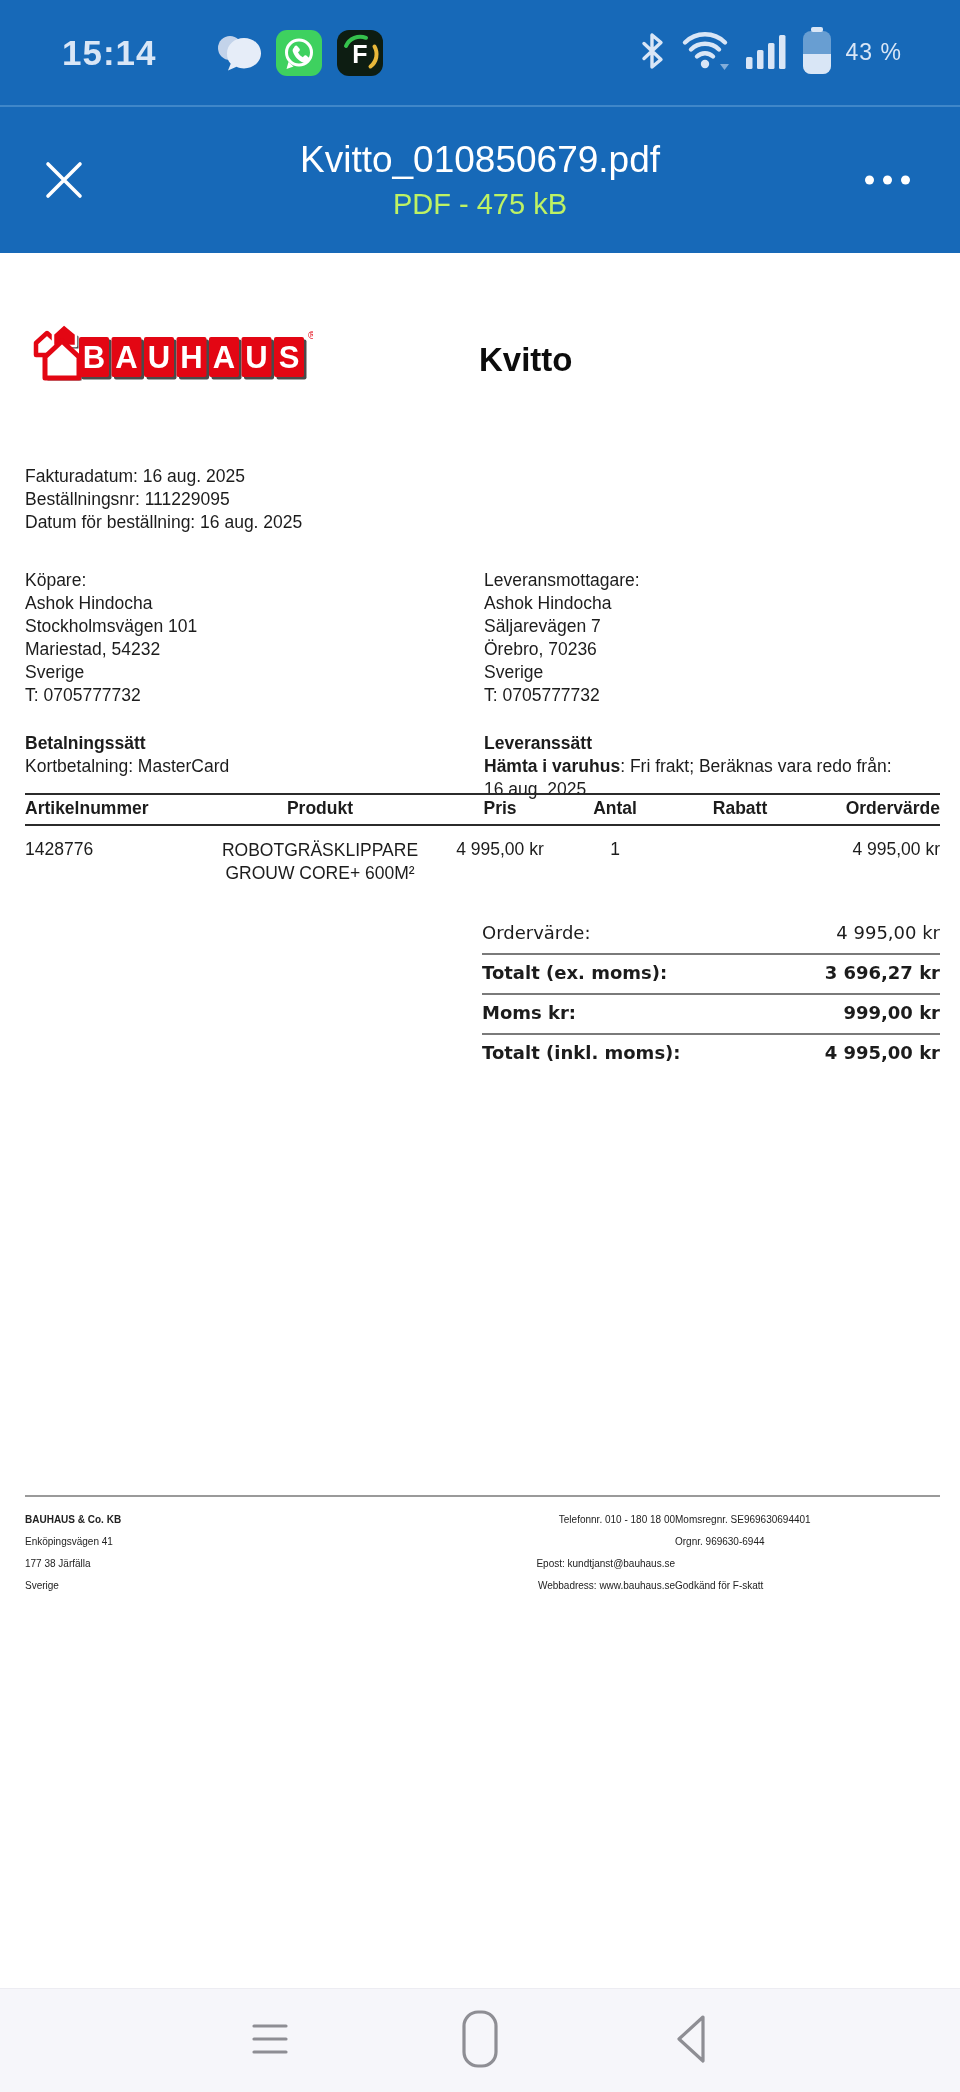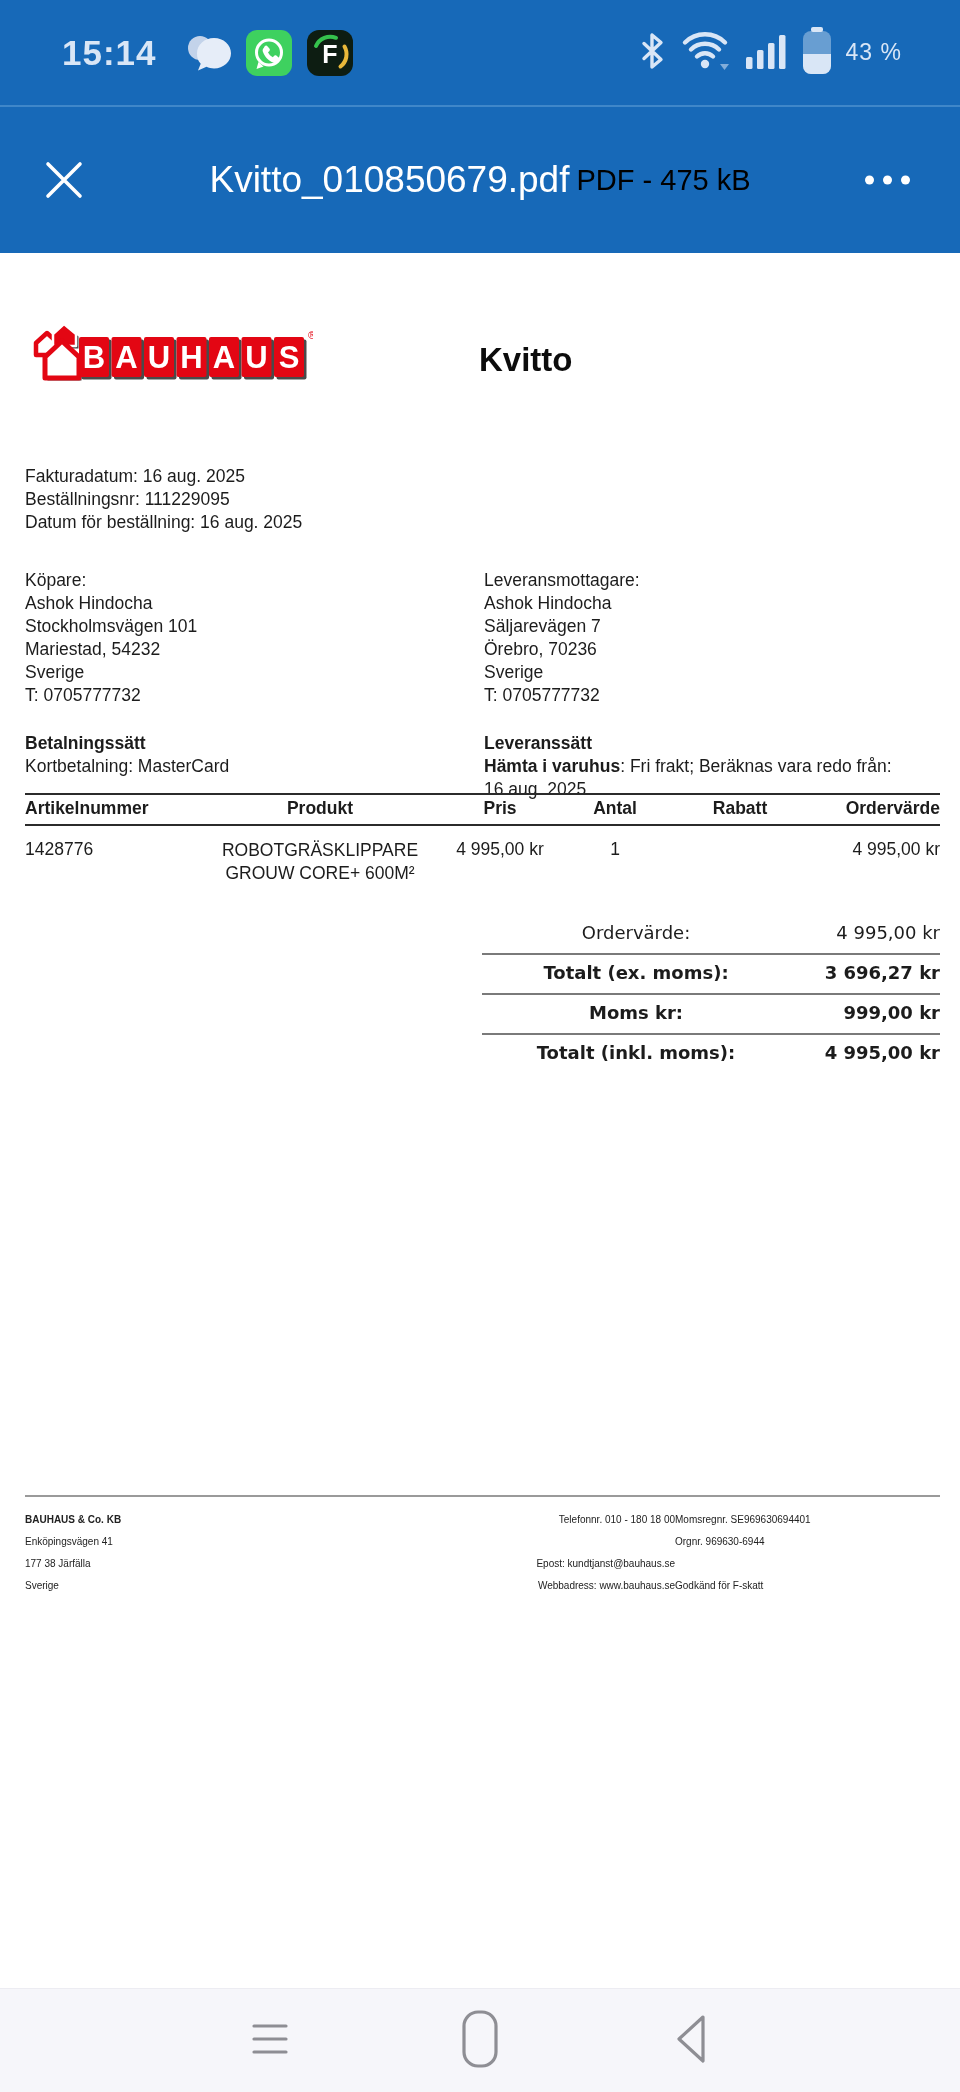--- a/index.html
+++ b/index.html
@@ -9,39 +9,39 @@
     background:#ffffff;
     -webkit-font-smoothing:antialiased;
   }
   .screen{position:relative;width:960px;height:2092px;overflow:hidden;background:#fff;}
 
   
   .status-bar{
     position:absolute;top:0;left:0;right:0;height:105px;
     background:#1769b8;color:#d9e6f6;
     display:flex;align-items:center;
-    padding:0 58px 0 62px;box-sizing:border-box;
+    padding:0 58px 0 62px;box-sizing:border-box;gap:30px;
   }
   .time{font-size:35px;font-weight:700;letter-spacing:1px;}
   .notif{display:flex;align-items:center;gap:15px;margin-left:28px;}
   .notif svg{display:block;}
   .sys{margin-left:auto;display:flex;align-items:center;gap:14px;}
   .batt-text{font-size:23px;font-weight:400;letter-spacing:1px;}
 
   
   .app-bar{
     position:absolute;top:105px;left:0;right:0;height:148px;
     background:#1769b8;border-top:2px solid #3f87c9;box-sizing:border-box;
   }
   .close-btn{position:absolute;left:38px;top:50%;transform:translateY(-50%);
     width:52px;height:52px;background:none;border:none;padding:0;cursor:pointer;}
   .title-wrap{position:absolute;left:130px;right:130px;top:0;bottom:0;
-    display:flex;flex-direction:row;justify-content:center;align-items:center;gap:7px;color:#fff;}
+    display:flex;flex-direction:column;justify-content:center;align-items:center;gap:7px;color:#fff;}
   .doc-title{font-size:37px;font-weight:400;white-space:nowrap;}
-  .doc-sub{font-size:29px;font-weight:400;color:#000000;}
+  .doc-sub{font-size:29px;font-weight:400;color:#bef264;}
   .overflow-btn{position:absolute;right:40px;top:50%;transform:translateY(-50%);
     display:flex;gap:9px;background:none;border:none;padding:10px;cursor:pointer;}
   .dot{width:9px;height:9px;border-radius:50%;background:#fff;}
 
   
   .pdf-page{position:absolute;top:253px;left:0;width:960px;height:1735px;background:#fff;color:#1c1c1c;}
 
   .logo{position:absolute;left:33px;top:68px;}
   .receipt-title{position:absolute;left:479px;top:88px;font-size:33px;font-weight:700;color:#0c0c0c;}
 
@@ -64,21 +64,21 @@
   .c-left{text-align:left;}
   .c-center{text-align:center;}
   .c-right{text-align:right;}
   .prod-line{line-height:23px;}
 
   .totals{position:absolute;right:20px;top:662px;width:458px;
     font-family:"DejaVu Sans","Liberation Sans",sans-serif;font-size:18px;}
   .trow{display:flex;align-items:baseline;padding:6px 0 8px;}
   .trow:not(:last-child){border-bottom:2px solid #7a7a7a;}
   .trow.bold{font-weight:700;}
-  .tlabel{flex:1;text-align:center;line-height:24px;}
+  .tlabel{flex:1;text-align:left;line-height:24px;}
   .tvalue{width:150px;text-align:right;line-height:24px;}
 
   .pdf-footer{position:absolute;left:25px;right:20px;top:1242px;
     border-top:2.5px solid #9a9a9a;padding-top:12px;
     display:flex;font-size:10px;line-height:22px;color:#222;}
   .fcol1{width:331px;}
   .fcol2{width:319px;text-align:right;}
   .fcol3{flex:1;}
   .fline{min-height:22px;}
   .fbold{font-weight:700;}

